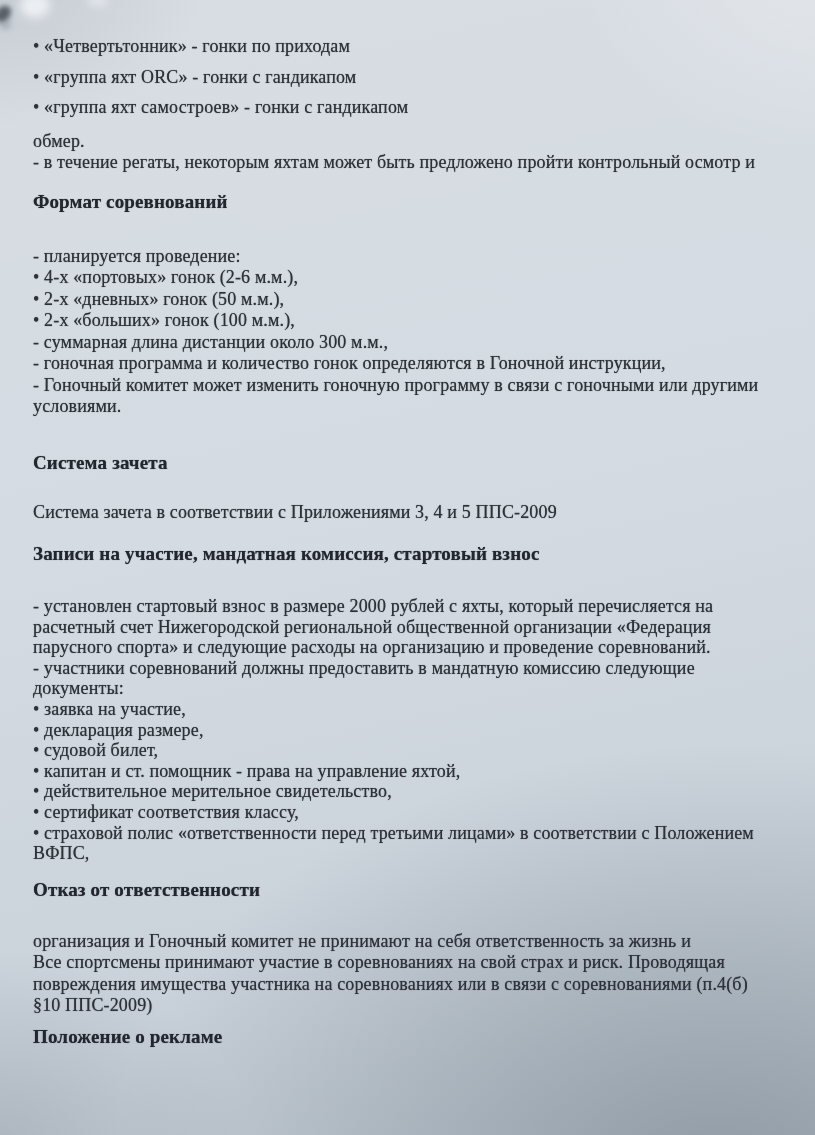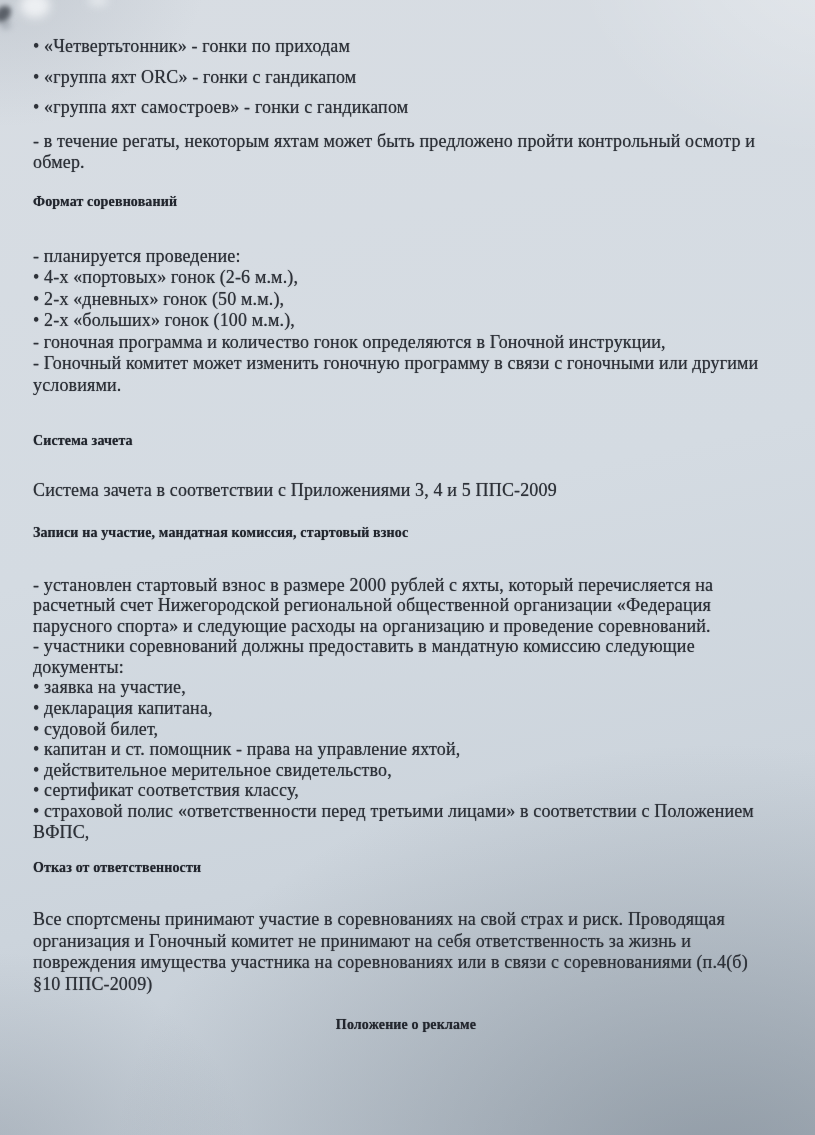--- a/index.html
+++ b/index.html
@@ -21,38 +21,38 @@
     background:
       radial-gradient(ellipse 120% 62% at 88% 104%, rgba(100,112,124,0.52), rgba(100,112,124,0) 62%),
       radial-gradient(ellipse 50% 28% at -2% 102%, rgba(110,120,132,0.30), rgba(110,120,132,0) 65%),
       radial-gradient(ellipse 55% 30% at 103% -4%, rgba(255,255,255,0.32), rgba(255,255,255,0) 60%),
       radial-gradient(ellipse 42% 22% at 0% -2%, rgba(148,156,166,0.28), rgba(148,156,166,0) 60%),
       linear-gradient(168deg, #d8dde3 0%, #d4dbe2 45%, #ccd4dc 72%, #bfc8d1 100%);
   }
   .line { white-space: nowrap; }
   .heading {
     font-weight: bold;
-    font-size: 14px;
+    font-size: 19px;
     line-height: 22px;
     color: #22262e;
     white-space: nowrap;
   }
   .classes { margin-top: 8px; }
   .classes .line { margin-bottom: 9px; }
   .classes .line:last-child { margin-bottom: 12px; }
   .note { margin-top: 0; }
   .heading-format { margin-top: 17px; }
   .format-lines { margin-top: 33px; }
   .heading-scoring { margin-top: 34px; }
   .scoring-text { margin-top: 28px; }
   .heading-entry { margin-top: 20px; }
   .entry-block { margin-top: 31px; line-height: 20.6px; }
   .heading-liability { margin-top: 15px; }
   .liability-text { margin-top: 30px; }
-  .heading-advertising { margin-top: 19px; text-align: center; }
+  .heading-advertising { margin-top: 9px; }
 
   
   .artifact { position: absolute; pointer-events: none; }
   .ink-mark {
     left: -4px; top: 5px; width: 14px; height: 18px;
     background: #3e444c; border-radius: 60% 40% 55% 45%;
     filter: blur(2.5px); opacity: 0.8; transform: rotate(25deg);
   }
   .ink-smudge {
     left: 0px; top: 21px; width: 11px; height: 8px;
@@ -80,31 +80,32 @@
   <div class="artifact paper-crease"></div>
   <div class="artifact paper-crease-2"></div>
 
   <div class="classes">
       <div class="line">• «Четвертьтонник» - гонки по приходам</div>
       <div class="line">• «группа яхт ORC» - гонки с гандикапом</div>
       <div class="line">• «группа яхт самостроев» - гонки с гандикапом</div>
     </div>
 
   <div class="note">
+      <div class="line">обмер.</div>
       <div class="line">- в течение регаты, некоторым яхтам может быть предложено пройти контрольный осмотр и</div>
-      <div class="line">обмер.</div>
     </div>
 
   <div class="heading heading-format">Формат соревнований</div>
 
   <div class="format-lines">
       <div class="line">- планируется проведение:</div>
       <div class="line">• 4-х «портовых» гонок (2-6 м.м.),</div>
       <div class="line">• 2-х «дневных» гонок (50 м.м.),</div>
       <div class="line">• 2-х «больших» гонок (100 м.м.),</div>
+      <div class="line">- суммарная длина дистанции около 300 м.м.,</div>
       <div class="line">- гоночная программа и количество гонок определяются в Гоночной инструкции,</div>
       <div class="line">- Гоночный комитет может изменить гоночную программу в связи с гоночными или другими</div>
       <div class="line">условиями.</div>
     </div>
 
   <div class="heading heading-scoring">Система зачета</div>
 
   <div class="scoring-text line">Система зачета в соответствии с Приложениями 3, 4 и 5 ППС-2009</div>
 
   <div class="heading heading-entry">Записи на участие, мандатная комиссия, стартовый взнос</div>
@@ -114,34 +115,34 @@
         <div class="line">- установлен стартовый взнос в размере 2000 рублей с яхты, который перечисляется на</div>
         <div class="line">расчетный счет Нижегородской региональной общественной организации «Федерация</div>
         <div class="line">парусного спорта» и следующие расходы на организацию и проведение соревнований.</div>
       </div>
     <div>
         <div class="line">- участники соревнований должны предоставить в мандатную комиссию следующие</div>
         <div class="line">документы:</div>
       </div>
     <div>
         <div class="line">• заявка на участие,</div>
-        <div class="line">• декларация капитана,</div>
+        <div class="line">• декларация размере,</div>
         <div class="line">• судовой билет,</div>
         <div class="line">• капитан и ст. помощник - права на управление яхтой,</div>
         <div class="line">• действительное мерительное свидетельство,</div>
         <div class="line">• сертификат соответствия классу,</div>
         <div class="line">• страховой полис «ответственности перед третьими лицами» в соответствии с Положением</div>
         <div class="line">ВФПС,</div>
       </div>
   </div>
 
   <div class="heading heading-liability">Отказ от ответственности</div>
 
   <div class="liability-text">
+      <div class="line">организация и Гоночный комитет не принимают на себя ответственность за жизнь и</div>
       <div class="line">Все спортсмены принимают участие в соревнованиях на свой страх и риск. Проводящая</div>
-      <div class="line">организация и Гоночный комитет не принимают на себя ответственность за жизнь и</div>
       <div class="line">повреждения имущества участника на соревнованиях или в связи с соревнованиями (п.4(б)</div>
       <div class="line">§10 ППС-2009)</div>
     </div>
 
   <div class="heading heading-advertising">Положение о рекламе</div>
 
 </div>
 
 </body></html>

